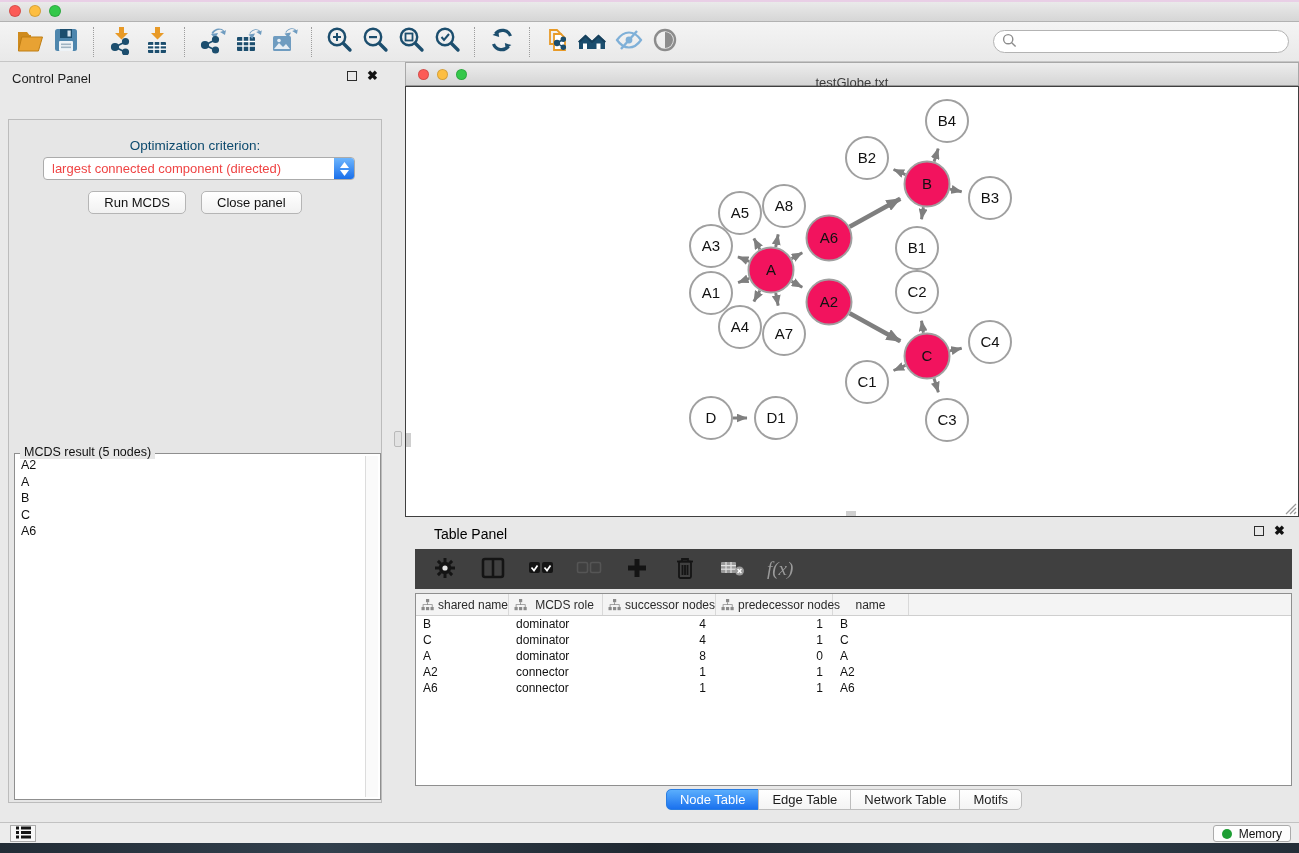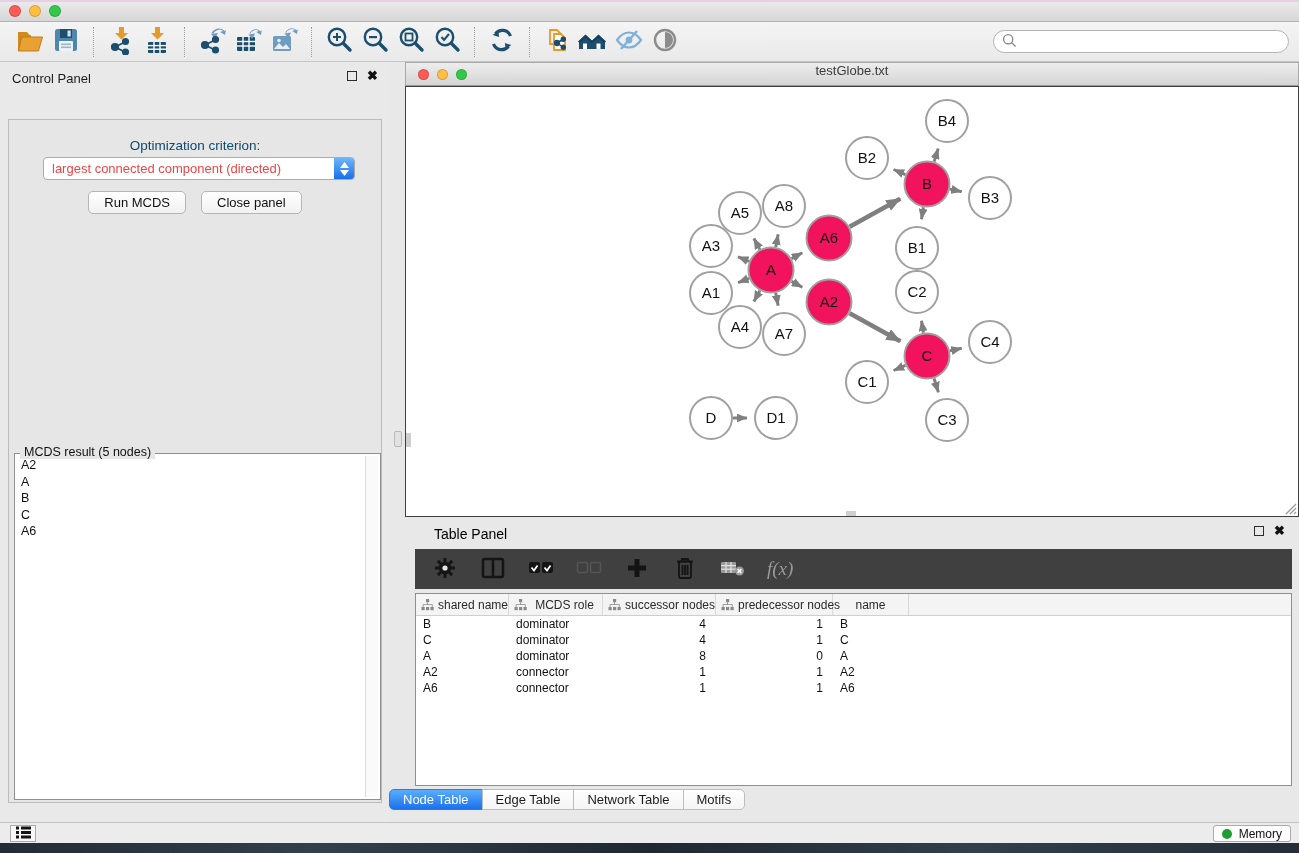--- a/index.html
+++ b/index.html
@@ -62,21 +62,21 @@
   .result-scroll { position:absolute; top:2px; bottom:2px; right:2px; width:13px;
     background:#fafafa; border-left:1px solid #dcdcdc; }
   .splitter-grip { position:absolute; left:394px; top:431px; width:8px; height:16px;
     background:#e2e2e2; border:1px solid #b9b9b9; border-radius:2px; }
 
   
   .network-window { position:absolute; left:405px; top:62px; width:894px; height:455px; }
   .net-titlebar { position:absolute; top:0; left:0; right:0; height:24px;
     background:linear-gradient(#ededed,#d5d5d5); border:1px solid #a8a8a8; border-bottom:1px solid #9a9a9a; }
   .net-titlebar .traffic { left:12px; top:6px; } .net-titlebar .traffic span{ width:11px; height:11px; }
-  .net-titlebar .win-title { top:0; }
+  .net-titlebar .win-title { top:12px; }
   .net-canvas { position:absolute; top:24px; left:0; right:0; bottom:0; background:#fff; border:1px solid #3f3f3f; }
   .net-canvas svg { position:absolute; inset:0; }
   .scroll-stub-left { position:absolute; left:0; top:346px; width:5px; height:14px; background:#cfcfcf; }
   .scroll-stub-bottom { position:absolute; left:440px; bottom:0; width:10px; height:5px; background:#cfcfcf; }
   .resize-grip { position:absolute; right:1px; bottom:1px; width:14px; height:14px; }
 
   
   .table-panel { position:absolute; left:390px; top:517px; width:909px; height:305px; background:#e8e8e8; }
   .tp-title { position:absolute; left:44px; top:9px; font-size:14px; color:#000000; }
   .tp-toolbar { position:absolute; left:25px; right:7px; top:32px; height:40px; background:#404040;
@@ -86,21 +86,21 @@
   .node-table { position:absolute; left:25px; right:7px; top:76px; height:193px; background:#fff;
     border:1px solid #8f8f8f; overflow:hidden; }
   .nt-header { display:flex; height:22px; background:#f4f4f4; border-bottom:1px solid #cfcfcf; }
   .nt-hcell { display:flex; align-items:center; border-right:1px solid #d9d9d9; font-size:12px; color:#2a2a2a; }
   .nt-hcell .hic { margin-left:5px; display:flex; }
   .nt-hcell .hlabel { flex:1; text-align:center; padding:0 4px; white-space:nowrap; }
   .nt-row { display:flex; height:16px; }
   .nt-cell { font-size:12px; color:#111; line-height:16px; white-space:nowrap; overflow:hidden; }
   .nt-cell.left { padding-left:7px; text-align:left; }
   .nt-cell.right { padding-right:10px; text-align:right; }
-  .tp-tabs { position:absolute; left:0; right:0; top:272px; display:flex; justify-content:flex-start; }
+  .tp-tabs { position:absolute; left:0; right:0; top:272px; display:flex; justify-content:center; }
   .tp-tabs .tab-btn { height:21px; }
   .tp-tabs .tab-btn.last { border-radius:0 5px 5px 0; }
   .tp-tabs .tab-btn.active { border-radius:5px 0 0 5px; }
 
   
   .status-bar { position:absolute; left:0; top:822px; width:1299px; height:21px;
     background:#ececec; border-top:1px solid #c2c2c2; }
   .list-btn { position:absolute; left:10px; top:2px; width:26px; height:17px; background:#f7f7f7;
     border:1px solid #ababab; display:flex; align-items:center; justify-content:center; }
   .memory-btn { position:absolute; right:8px; top:2px; height:17px; background:#fdfdfd;

